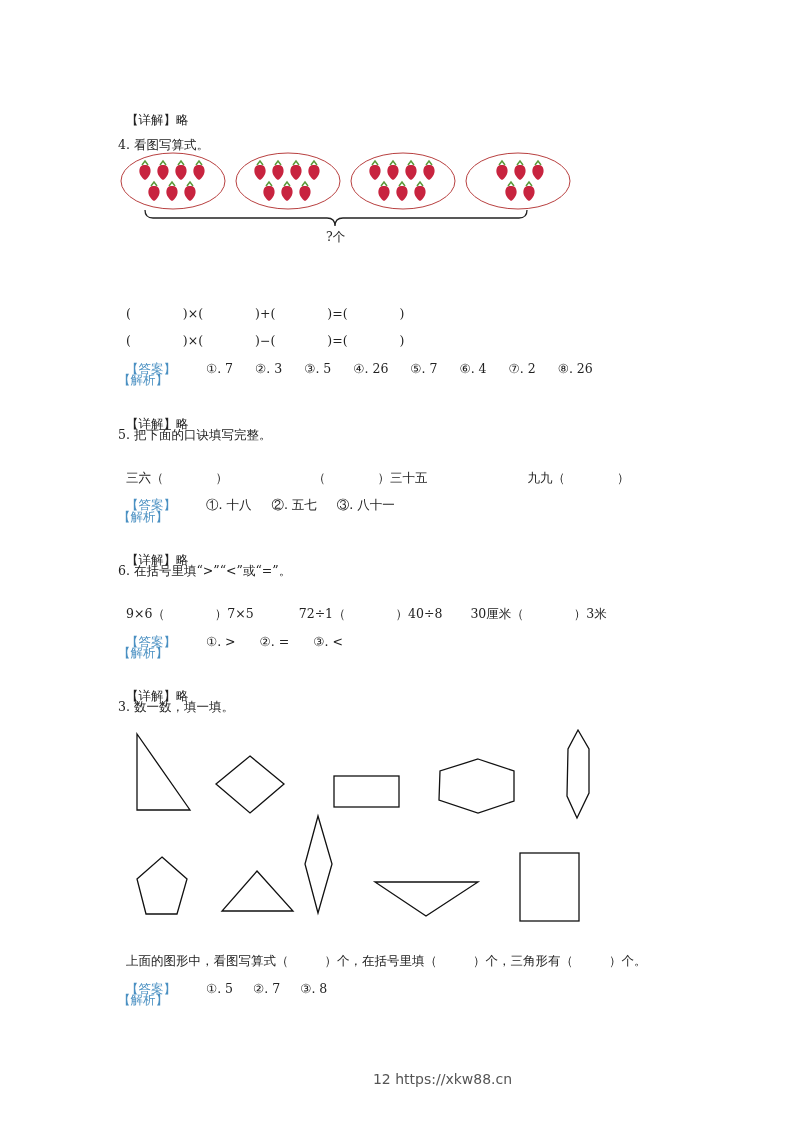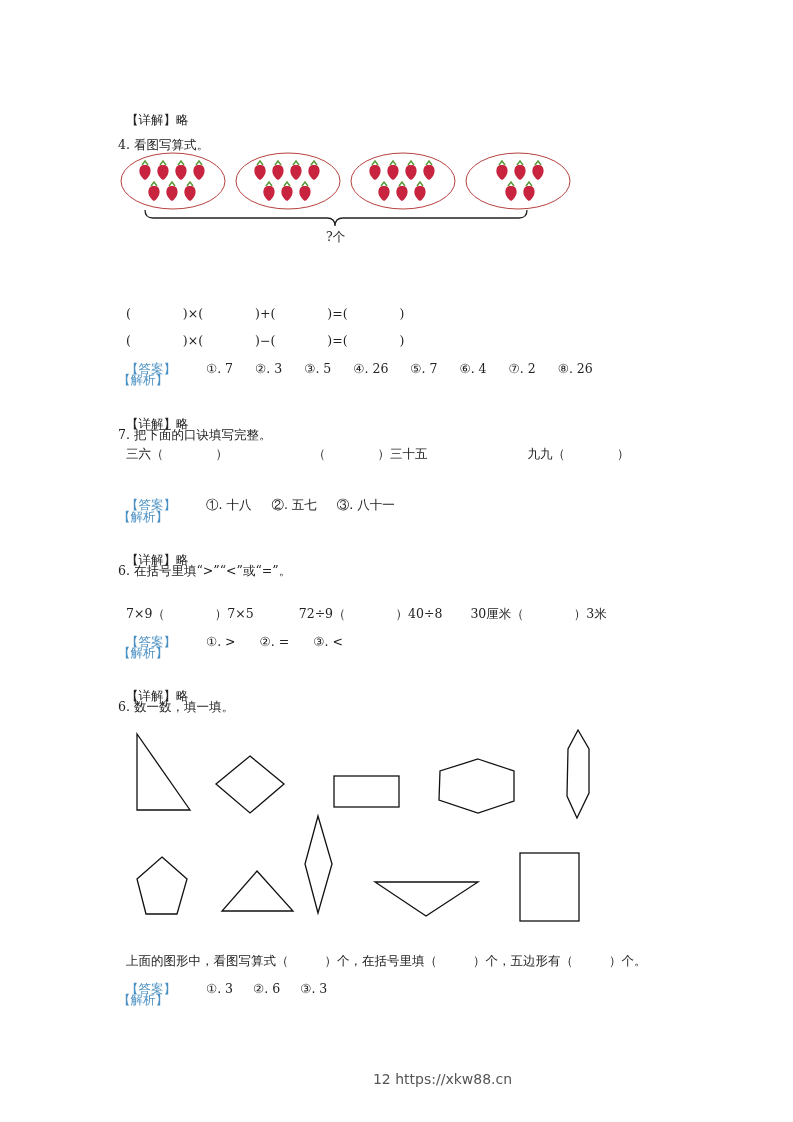--- a/index.html
+++ b/index.html
@@ -75,65 +75,65 @@
   <span>(</span><span class="gap" style="width:52px"></span><span>)×(</span><span class="gap" style="width:52px"></span><span>)−(</span><span class="gap" style="width:52px"></span><span>)=(</span><span class="gap" style="width:52px"></span><span>)</span>
 </div>
 <div class="line" style="top:345px">
   <span class="label-blue">【答案】</span><span class="gap" style="width:30px"></span><span>①. 7</span><span class="gap" style="width:22px"></span><span>②. 3</span><span class="gap" style="width:22px"></span><span>③. 5</span><span class="gap" style="width:22px"></span><span>④. 26</span><span class="gap" style="width:22px"></span><span>⑤. 7</span><span class="gap" style="width:22px"></span><span>⑥. 4</span><span class="gap" style="width:22px"></span><span>⑦. 2</span><span class="gap" style="width:22px"></span><span>⑧. 26</span>
 </div>
 <div class="line label-blue" style="top:372px">【解析】</div>
 <div class="line" style="top:400px">
   <span>【详解】</span><span>略</span>
 </div>
 
-<div class="line" style="top:427px">7. 把下面的口诀填写完整。</div>
-<div class="line" style="top:430px">
+<div class="line" style="top:427px">5. 把下面的口诀填写完整。</div>
+<div class="line" style="top:454px">
   <span>三六（</span><span class="gap" style="width:52px"></span><span>）</span><span class="gap" style="width:85px"></span><span>（</span><span class="gap" style="width:52px"></span><span>）三十五</span><span class="gap" style="width:100px"></span><span>九九（</span><span class="gap" style="width:52px"></span><span>）</span>
 </div>
 <div class="line" style="top:481px">
   <span class="label-blue">【答案】</span><span class="gap" style="width:30px"></span><span>①. 十八</span><span class="gap" style="width:20px"></span><span>②. 五七</span><span class="gap" style="width:20px"></span><span>③. 八十一</span>
 </div>
 <div class="line label-blue" style="top:509px">【解析】</div>
 <div class="line" style="top:536px">
   <span>【详解】</span><span>略</span>
 </div>
 
 <div class="line" style="top:563px">6. 在括号里填“&gt;”“&lt;”或“=”。</div>
 <div class="line" style="top:590px">
-  <span>7×9（</span><span class="gap" style="width:50px"></span><span>）7×5</span><span class="gap" style="width:45px"></span><span>72÷9（</span><span class="gap" style="width:50px"></span><span>）40÷8</span><span class="gap" style="width:28px"></span><span>30厘米（</span><span class="gap" style="width:50px"></span><span>）3米</span>
+  <span>9×6（</span><span class="gap" style="width:50px"></span><span>）7×5</span><span class="gap" style="width:45px"></span><span>72÷1（</span><span class="gap" style="width:50px"></span><span>）40÷8</span><span class="gap" style="width:28px"></span><span>30厘米（</span><span class="gap" style="width:50px"></span><span>）3米</span>
 </div>
 <div class="line" style="top:618px">
   <span class="label-blue">【答案】</span><span class="gap" style="width:30px"></span><span>①. &gt;</span><span class="gap" style="width:24px"></span><span>②. =</span><span class="gap" style="width:24px"></span><span>③. &lt;</span>
 </div>
 <div class="line label-blue" style="top:645px">【解析】</div>
 <div class="line" style="top:672px">
   <span>【详解】</span><span>略</span>
 </div>
 
-<div class="line" style="top:699px">6. 数一数，填一填。</div>
+<div class="line" style="top:699px">3. 数一数，填一填。</div>
 
 <svg style="left:110px;top:720px" width="500" height="215" viewBox="0 0 500 215">
   <g fill="none" stroke="#111" stroke-width="1.3">
     <polygon points="27,14 27,90 80,90"></polygon>
     <polygon points="140,36 174,64 140,93 106,64"></polygon>
     <rect x="224" y="56" width="65" height="31"></rect>
     <polygon points="368,39 404,51 404,81 368,93 329,80 330,51"></polygon>
     <polygon points="468,10 479,29 479,73 467,98 457,76 458,29"></polygon>
     <polygon points="52,137 77,159 67,194 36,194 27,159"></polygon>
     <polygon points="147,151 183,191 112,191"></polygon>
     <polygon points="208,96 222,144 208,193 195,144"></polygon>
     <polygon points="265,162 368,162 316,196"></polygon>
     <rect x="410" y="133" width="59" height="68"></rect>
   </g>
 </svg>
 
 <div class="line" style="top:937px">
-  <span>上面的图形中，看图写算式（</span><span class="gap" style="width:36px"></span><span>）个，在括号里填（</span><span class="gap" style="width:36px"></span><span>）个，五边形有（</span><span class="gap" style="width:36px"></span><span>）个。</span>
+  <span>上面的图形中，看图写算式（</span><span class="gap" style="width:36px"></span><span>）个，在括号里填（</span><span class="gap" style="width:36px"></span><span>）个，三角形有（</span><span class="gap" style="width:36px"></span><span>）个。</span>
 </div>
 <div class="line" style="top:965px">
-  <span class="label-blue">【答案】</span><span class="gap" style="width:30px"></span><span>①. 3</span><span class="gap" style="width:20px"></span><span>②. 6</span><span class="gap" style="width:20px"></span><span>③. 3</span>
+  <span class="label-blue">【答案】</span><span class="gap" style="width:30px"></span><span>①. 5</span><span class="gap" style="width:20px"></span><span>②. 7</span><span class="gap" style="width:20px"></span><span>③. 8</span>
 </div>
 <div class="line label-blue" style="top:992px">【解析】</div>
 
 <div class="footer">
   <span>12</span>
   <span>https://xkw88.cn</span>
 </div>
 
 </body></html>

